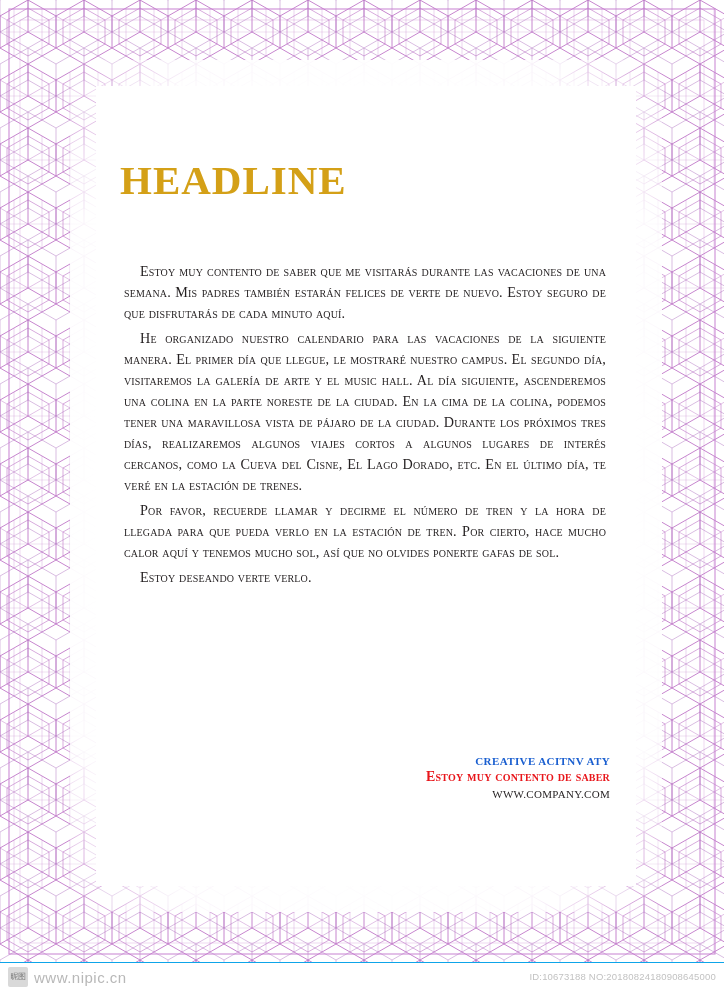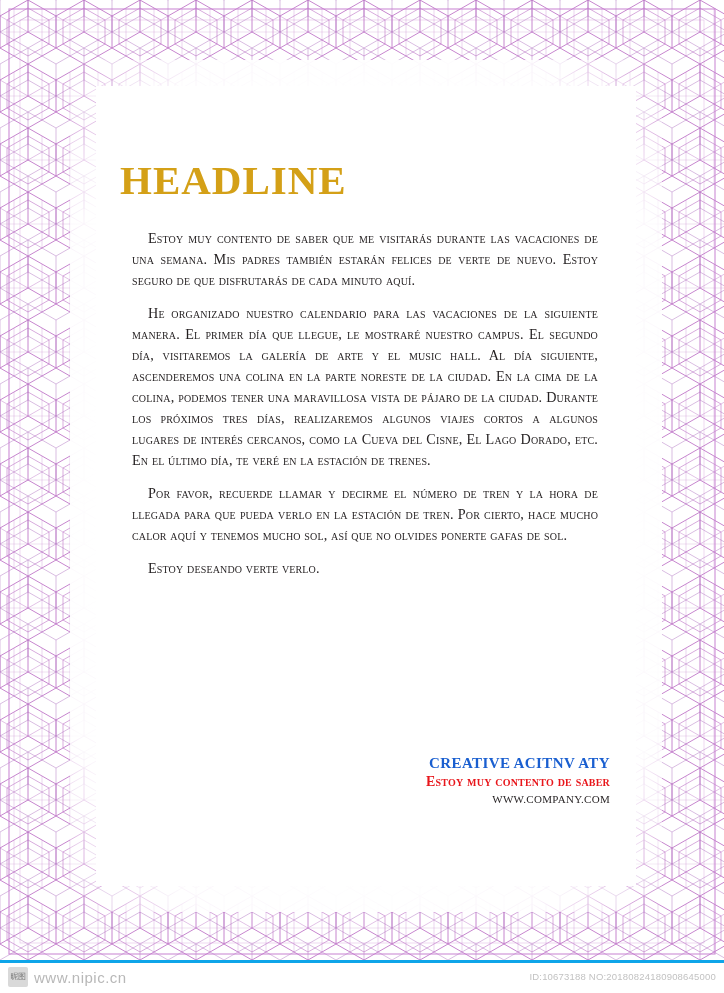--- a/index.html
+++ b/index.html
@@ -54,48 +54,48 @@
     left: 120px;
     top: 160px;
     width: 490px;
   }
   .headline {
     font-family: "Liberation Serif", serif;
     font-size: 41px;
     letter-spacing: 1px;
     font-weight: bold;
     color: #d4a017;
-    margin: 0 0 27px 0;
+    margin: 0 0 60px 0;
     line-height: 1;
   }
   .body-text {
     font-family: "Liberation Serif", serif;
     font-size: 14.2px;
     color: #231f20;
     line-height: 1.48;
     text-align: justify;
     font-variant: small-caps;
     letter-spacing: 0.15px;
   }
   .body-text p {
-    margin: 12px;
+    margin: 4px;
     text-indent: 16px;
   }
 
   
   .footer-block {
     position: absolute;
     right: 114px;
     top: 755px;
     text-align: right;
     font-family: "Liberation Serif", serif;
   }
   .footer-line1 {
     color: #1a5fd0;
-    font-size: 15px;
+    font-size: 11px;
     font-variant: small-caps;
     letter-spacing: 0.4px;
     font-weight: bold;
     margin-bottom: 2px;
   }
   .footer-line2 {
     color: #e8161b;
     font-size: 14px;
     font-variant: small-caps;
     font-weight: bold;
@@ -110,21 +110,21 @@
   }
 
   
   .watermark-bar {
     position: absolute;
     left: 0;
     bottom: 0;
     width: 724px;
     height: 30px;
     background: #ffffff;
-    border-top: 3px solid #0ea5e9;
+    border-top: 1px solid #0ea5e9;
   }
   .wm-left {
     position: absolute;
     left: 8px;
     top: 4px;
     display: flex;
     align-items: center;
     gap: 6px;
   }
   .wm-logo {

